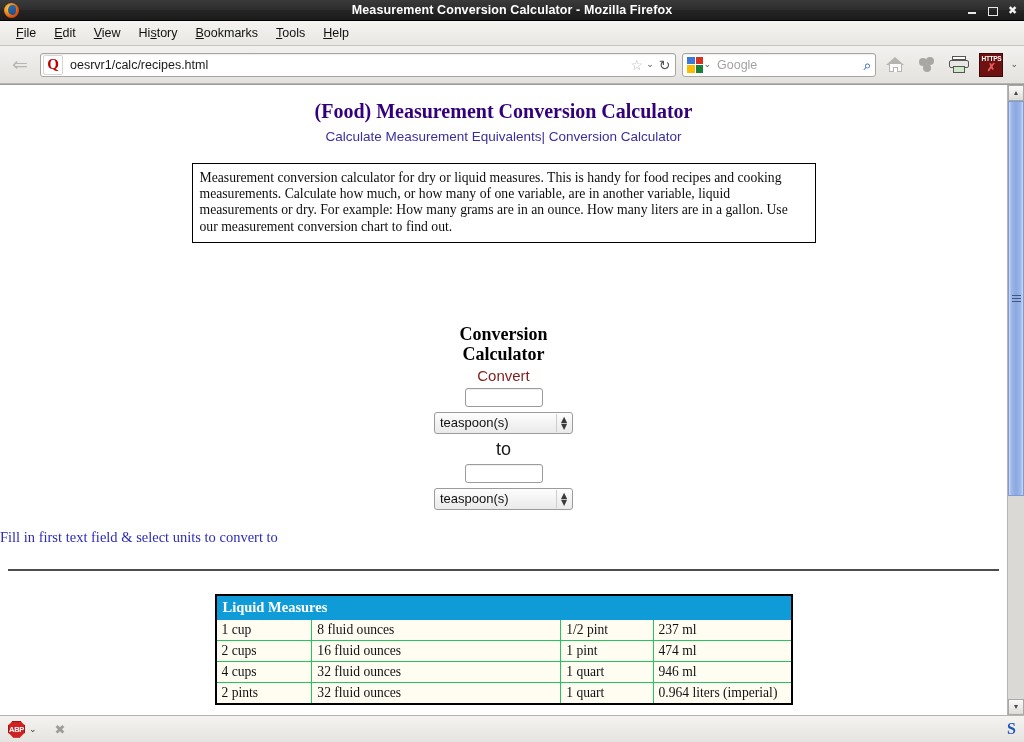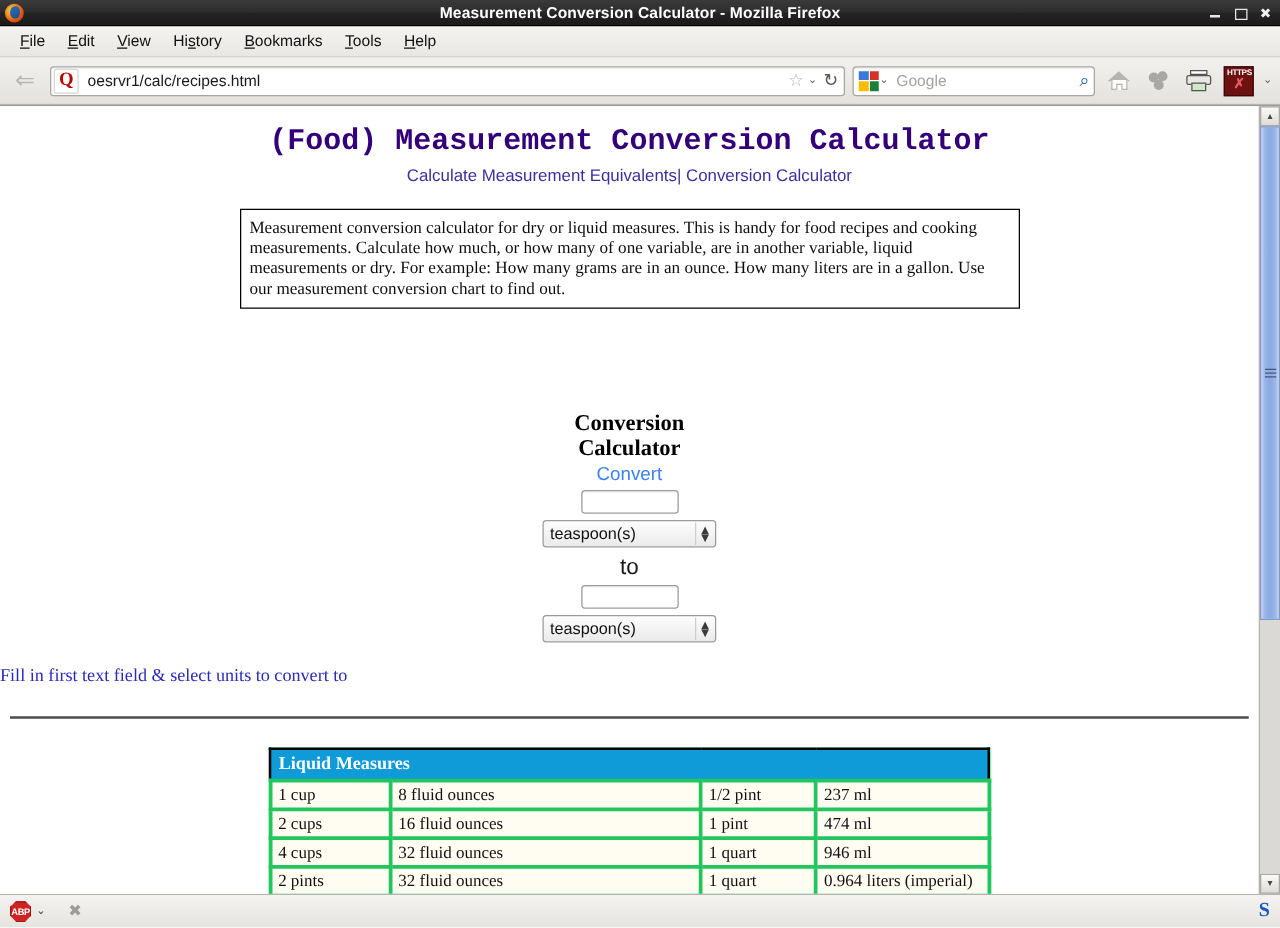--- a/index.html
+++ b/index.html
@@ -188,22 +188,22 @@
     border-top: 1px solid #9d9b97;
   }
   .page {
     flex: 1 1 auto; position: relative; overflow: hidden;
     background: #ffffff;
   }
   .page-inner { position: relative; width: 1007px; padding-top: 8px; }
 
   h1.page-title {
     margin: 0; text-align: center;
-    font-family: Liberation Mono, monospace;
-    font-size: 24px; font-weight: bold; color: #33007a;
+    font-family: Liberation Serif, serif;
+    font-size: 20px; font-weight: bold; color: #33007a;
     letter-spacing: 0px;
     padding-top: 7px;
   }
   .subtitle {
     text-align: center; margin-top: 6px;
     font-family: "Liberation Sans", sans-serif;
     font-size: 13.5px; color: #3b2f9e;
   }
   .desc-box {
     width: 624px; margin: 19px auto 0 auto;
@@ -216,21 +216,21 @@
   .calc {
     margin-top: 81px; text-align: center;
   }
   .calc-heading {
     font-family: "Liberation Serif", serif;
     font-size: 18px; font-weight: bold; color: #000;
     line-height: 20px; width: 110px; margin: 0 auto;
   }
   .calc-label {
     font-family: "Liberation Sans", sans-serif;
-    font-size: 15px; color: #3b82f6; margin-top: 3px;
+    font-size: 15px; color: #7f1d1d; margin-top: 3px;
   }
   .calc-input {
     display: block; margin: 4px auto 0 auto;
     width: 78px; height: 19px;
     border: 1px solid #9b9b9b; border-radius: 3px;
     background: #fff; font-size: 12px; padding: 0 3px;
     font-family: "Liberation Sans", sans-serif;
     box-shadow: inset 0 1px 1px rgba(0,0,0,0.07);
     outline: none;
   }
@@ -279,21 +279,21 @@
     background: #86efac;
   }
   table.measures th.tbl-head {
     background: #0f9bd7; color: #ffffff;
     font-size: 14.5px; font-weight: bold; text-align: left;
     padding: 3px 5px 3px 6px;
     border: 1px solid #0f9bd7;
     font-family: "Liberation Serif", serif;
   }
   table.measures td {
-    border: 3px solid #22c55e;
+    border: 1px solid #22c55e;
     font-size: 13.6px; color: #111; background: #fffdf2;
     padding: 2px 4px 2px 5px;
     vertical-align: top; line-height: 16px;
   }
   td.c1 { width: 96px; }
   td.c2 { width: 248px; }
   td.c3 { width: 92px; }
   td.c4 { width: 138px; }
 
   

